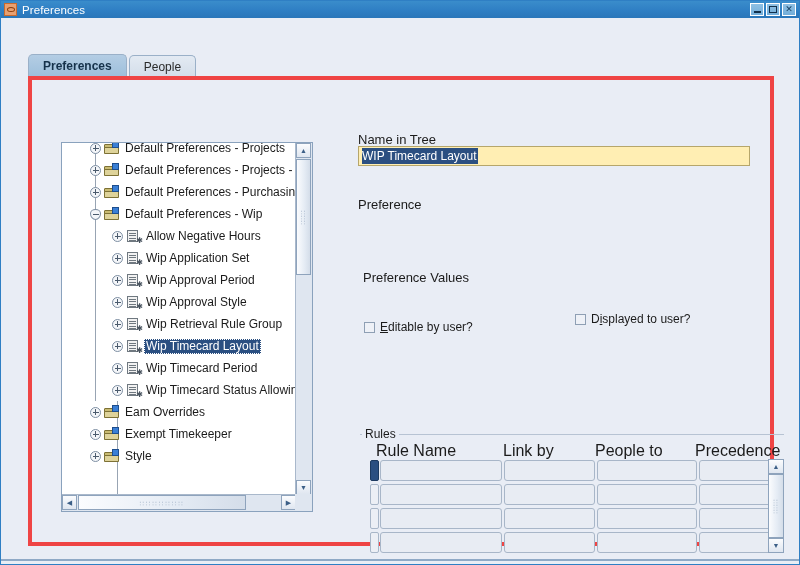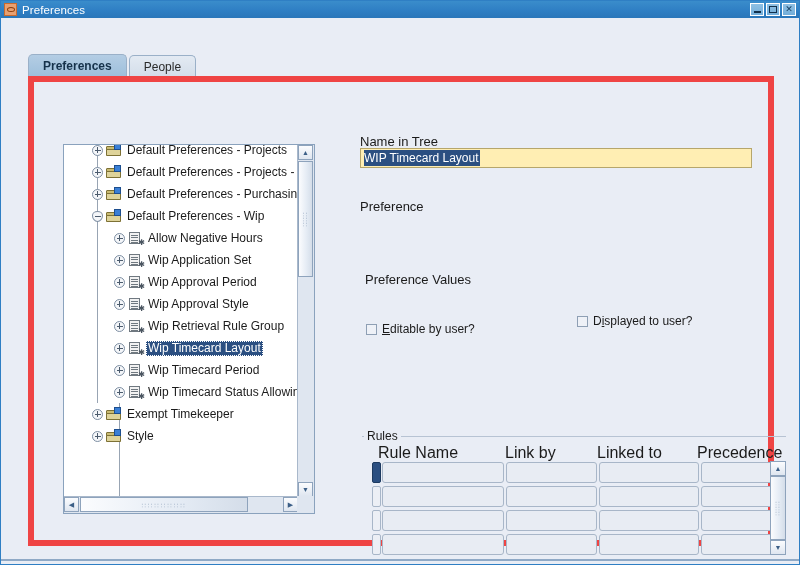--- a/index.html
+++ b/index.html
@@ -126,21 +126,21 @@
     height: 23px;
   }
 
   
   .tabpanel {
     position: absolute;
     left: 27px; top: 58px;
     width: 746px;
     height: 470px;
     background: #e9edf5;
-    border: 6px solid #ef4444;
+    border: 4px solid #ef4444;
     box-sizing: border-box;
   }
 
   
   .tree-outer {
     position: absolute;
     left: 29px; top: 62px;
     width: 252px;
     height: 370px;
     border: 1px solid #8aa2bd;
@@ -676,20 +676,31 @@
                     <i></i>
                     <i></i>
                     <i></i>
                     <i></i>
                   </div>
                   <span class="star">✱</span>
                 </div>
               <span class="tlabel">Wip Timecard Status Allowing</span>
             </div>
 
+            <div class="tnode" style="padding-left:27px;">
+              <div class="expander plus">
+                  <div class="circ"></div>
+                </div>
+              <div class="ico-folder">
+                  <div class="back"></div>
+                  <div class="front"></div>
+                  <div class="flag"></div>
+                </div>
+              <span class="tlabel">Eam Overrides</span>
+            </div>
 
             <div class="tnode" style="padding-left:27px;">
               <div class="expander plus">
                   <div class="circ"></div>
                 </div>
               <div class="ico-folder">
                   <div class="back"></div>
                   <div class="front"></div>
                   <div class="flag"></div>
                 </div>
@@ -748,21 +759,21 @@
         <span>D<span class="mn">i</span>splayed to user?</span>
       </div>
 
       <div class="group">
         <div class="gline"></div>
         <div class="glabel">Rules</div>
 
         <div class="grid-head">
           <div class="gh" style="width:127px;">Rule Name</div>
           <div class="gh" style="width:92px;">Link by</div>
-          <div class="gh" style="width:100px;">Linked to</div>
+          <div class="gh" style="width:100px;">People to</div>
           <div class="gh" style="width:93px;">Precedence</div>
         </div>
 
         <div class="grid-body">
           <div class="grow" style="top:0;">
             <span class="rowsel active"></span>
             <span class="gcell" style="width:122px;"></span>
             <span class="gcell" style="width:91px;"></span>
             <span class="gcell" style="width:100px;"></span>
             <span class="gcell" style="width:73px;"></span>

